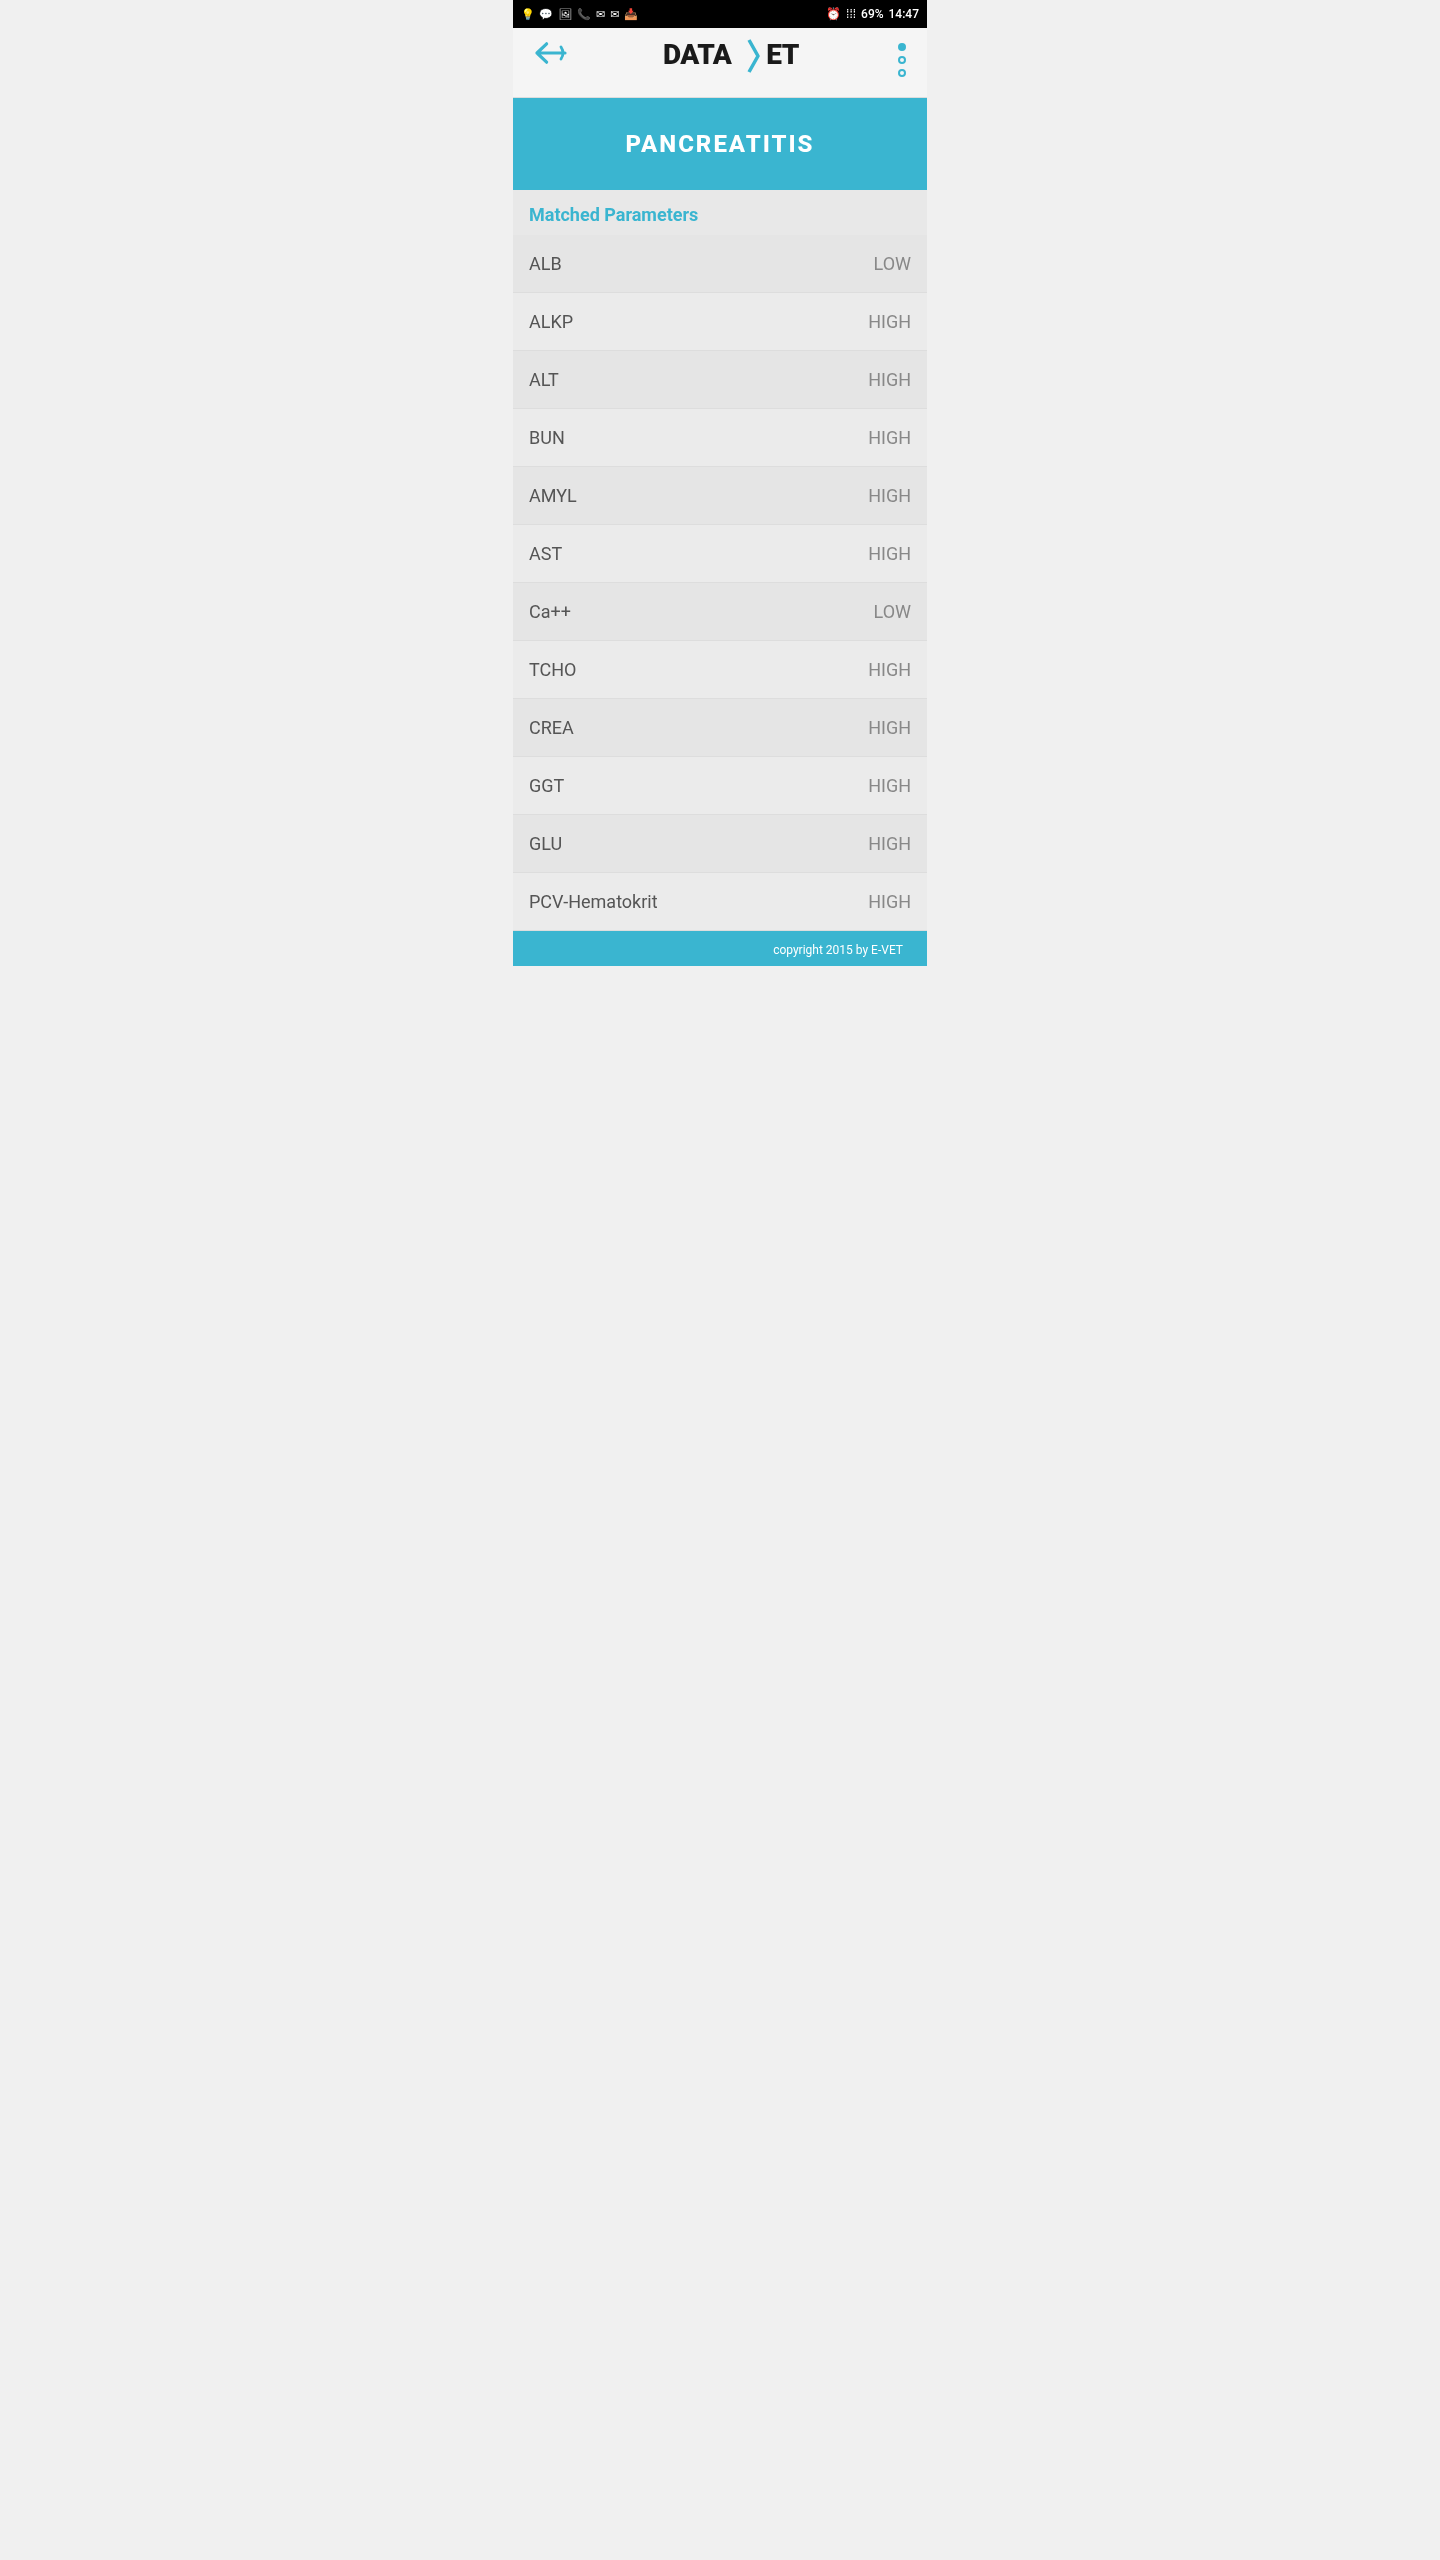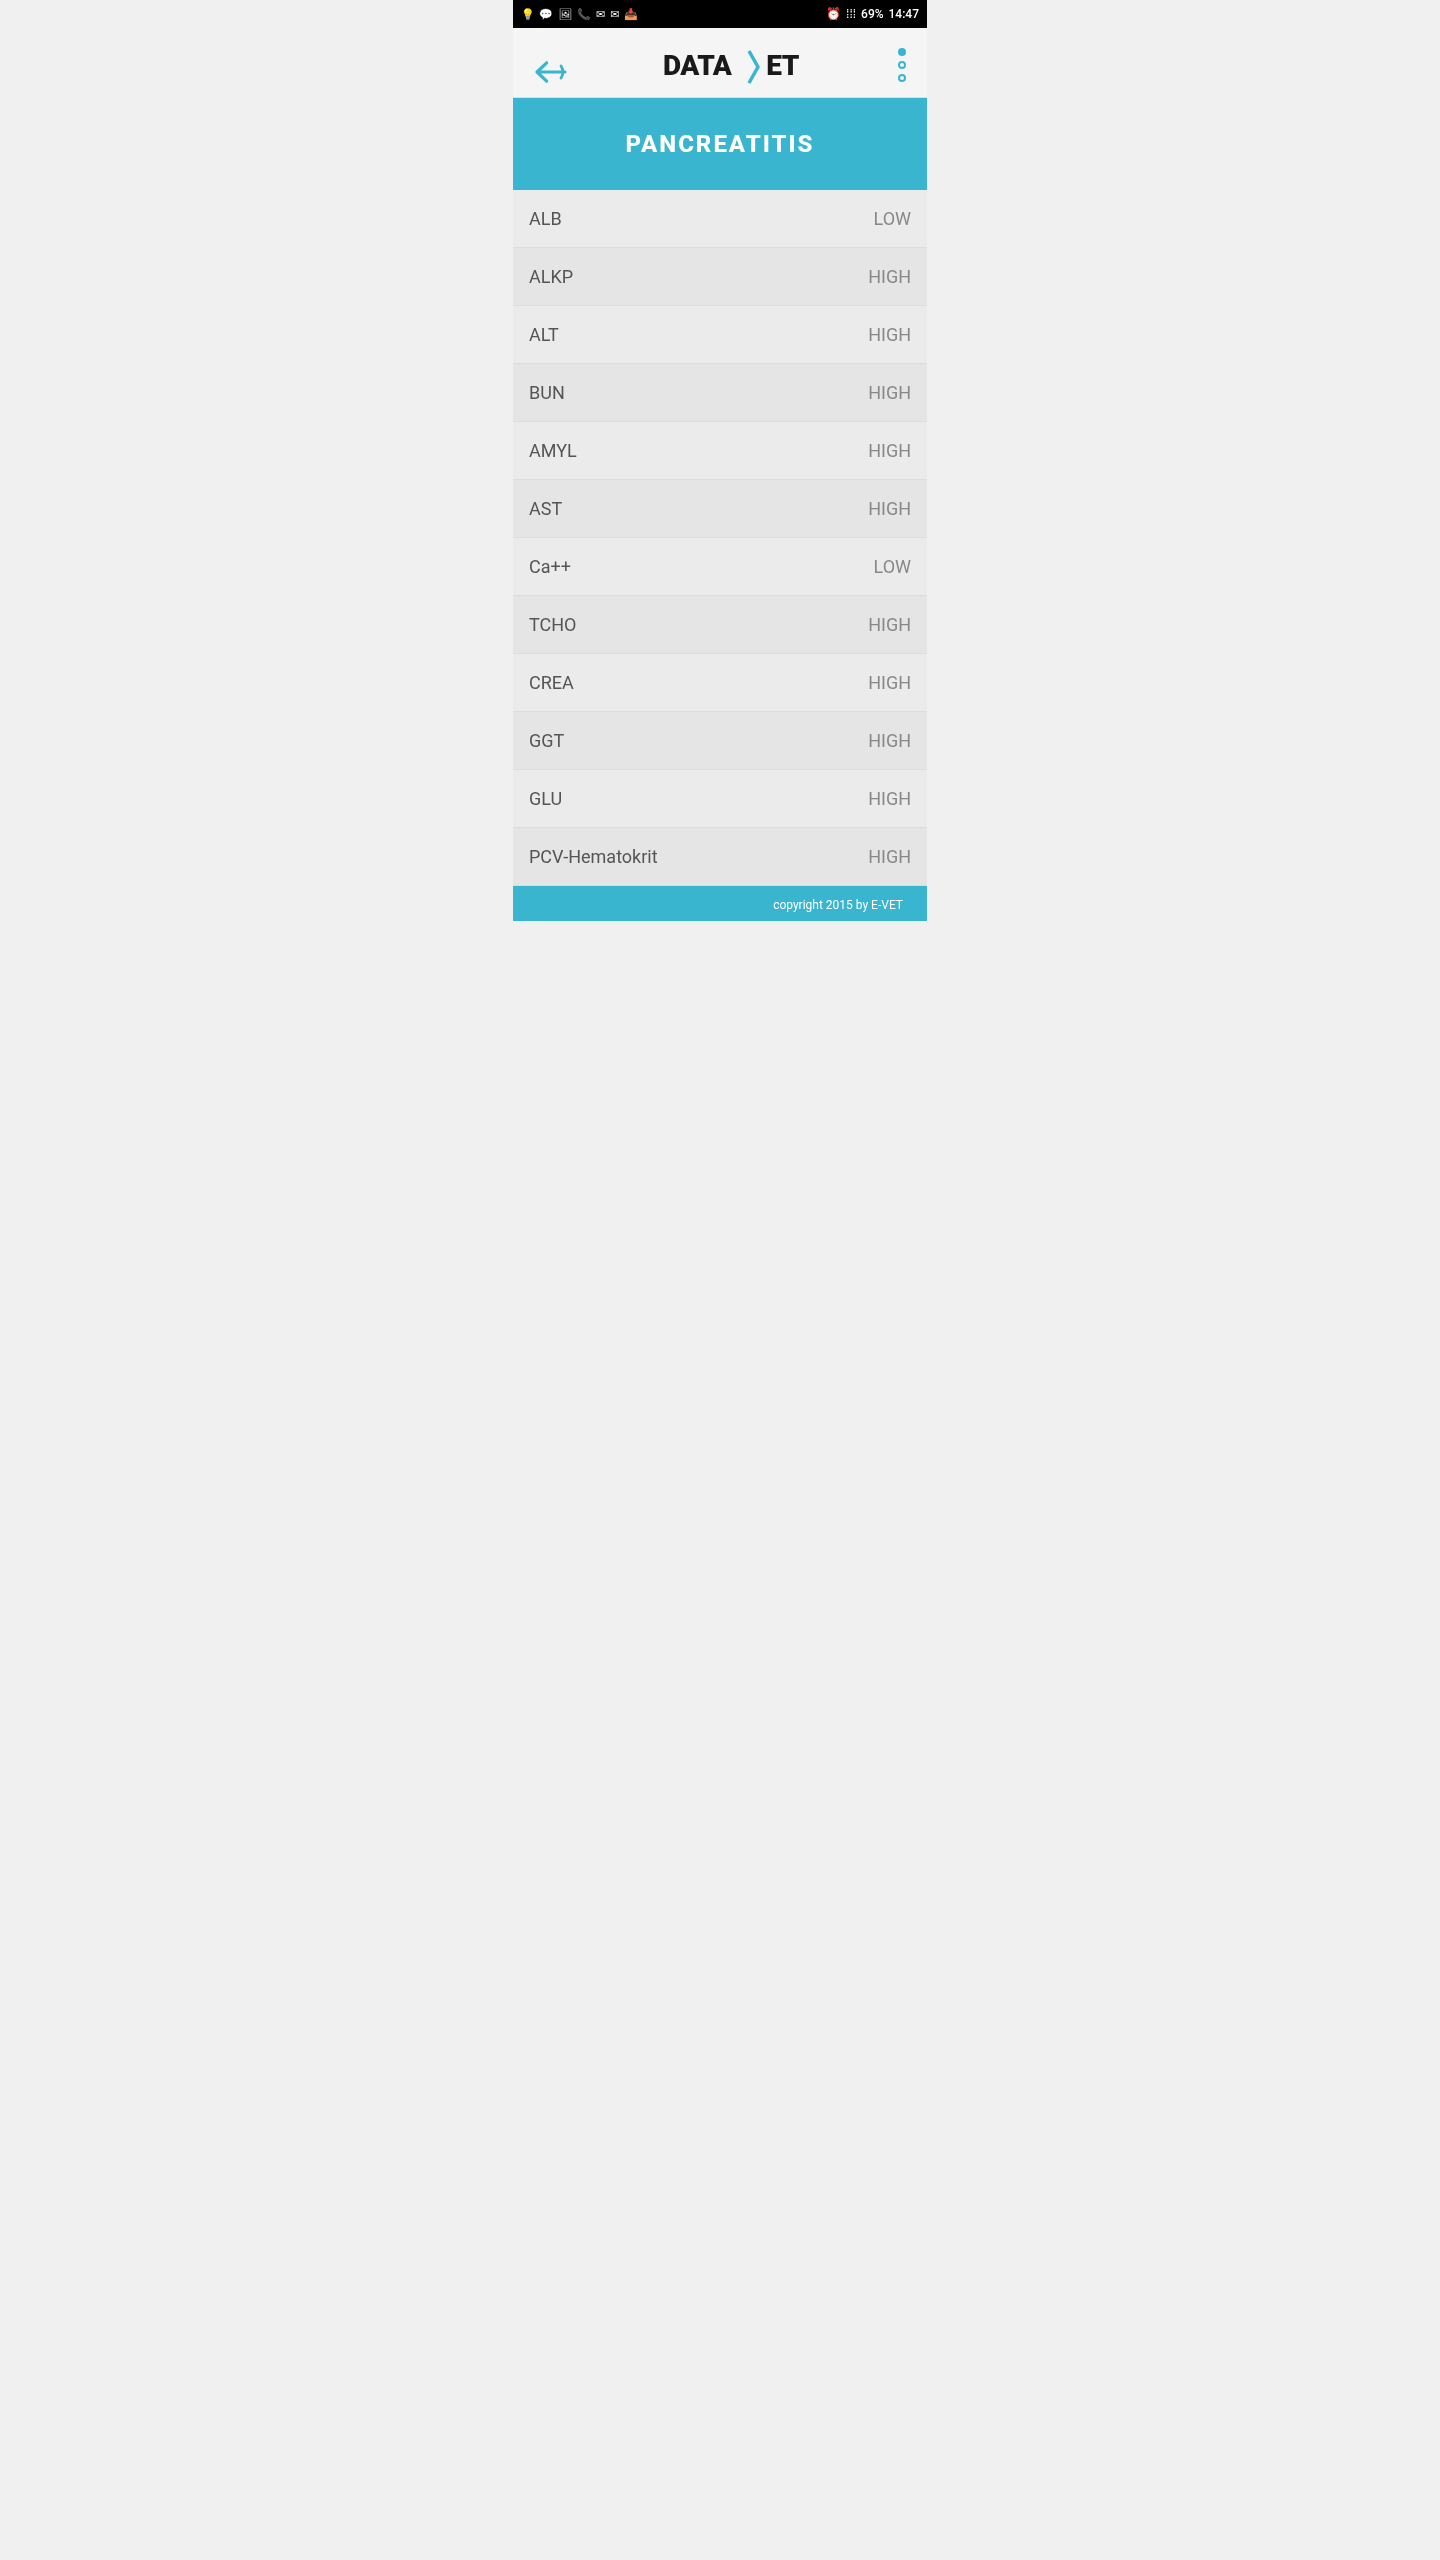--- a/index.html
+++ b/index.html
@@ -41,21 +41,21 @@
       gap: 5px;
       align-items: center;
       font-size: 12px;
       font-weight: 500;
     }
 
     
     .header {
       background: #f5f5f5;
       display: flex;
-      align-items: flex-end;
+      align-items: flex-start;
       justify-content: space-between;
       padding: 10px 16px;
       height: 70px;
       border-bottom: 1px solid #ddd;
     }
 
     .back-button {
       color: #3ab5d0;
       font-size: 28px;
       cursor: pointer;
@@ -213,20 +213,23 @@
     <div class="dot"></div>
   </div>
 </div>
 
 <div class="title-banner">
   <span class="title-banner-text">PANCREATITIS</span>
 </div>
 
 <div class="content">
 
+  <div class="section-header">
+    <span class="section-header-text">Matched Parameters</span>
+  </div>
 
   <div class="param-row">
     <span class="param-name">ALB</span>
     <span class="param-value">LOW</span>
   </div>
   <div class="param-row">
     <span class="param-name">ALKP</span>
     <span class="param-value">HIGH</span>
   </div>
   <div class="param-row">

